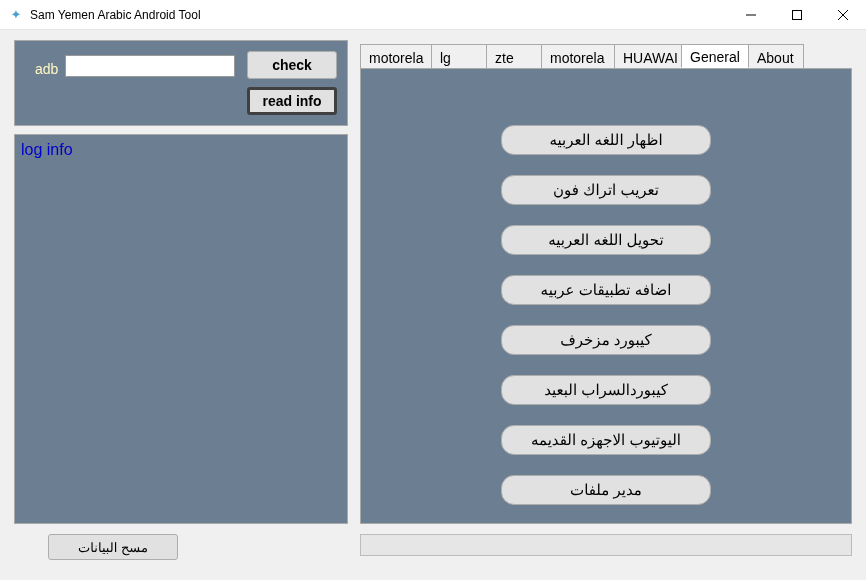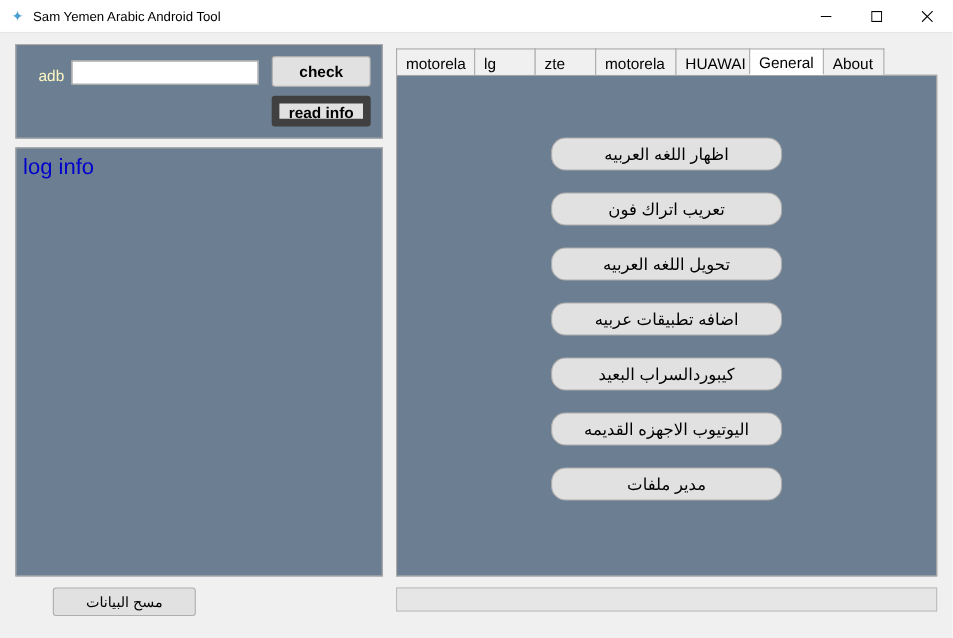--- a/index.html
+++ b/index.html
@@ -108,38 +108,38 @@
       font-weight: bold;
       cursor: pointer;
     }
     .readinfo-btn {
       position: absolute;
       left: 232px;
       top: 46px;
       width: 90px;
       height: 28px;
       background: #e1e1e1;
-      border: 7px solid #404040;
+      border: 3px solid #404040;
       border-radius: 3px;
       font-size: 14px;
       font-weight: bold;
       cursor: pointer;
     }
     .log-panel {
       position: absolute;
       left: 14px;
       top: 104px;
       width: 334px;
       height: 390px;
       background: #6c7e91;
       border: 1px solid #aaa;
     }
     .log-text {
       padding: 6px 6px;
-      font-size: 20px;
+      font-size: 16px;
       color: #0000cc;
     }
     .bottom-panel {
       position: absolute;
       left: 14px;
       top: 502px;
       width: 334px;
       height: 36px;
       background: #f0f0f0;
       border: none;
@@ -273,20 +273,21 @@
         <div class="tab" style="width: 74px;">motorela</div>
         <div class="tab" style="width: 68px;">HUAWAI</div>
         <div class="tab active" style="width: 68px;">General</div>
         <div class="tab" style="width: 56px;">About</div>
       </div>
     <div class="tab-content" id="tab-content">
         <button class="action-btn">اظهار اللغه العربيه</button>
         <button class="action-btn">تعريب اتراك فون</button>
         <button class="action-btn">تحويل اللغه العربيه</button>
         <button class="action-btn">اضافه تطبيقات عربيه</button>
+        <button class="action-btn">كيبورد مزخرف</button>
         <button class="action-btn">كيبوردالسراب البعيد</button>
         <button class="action-btn">اليوتيوب الاجهزه القديمه</button>
         <button class="action-btn">مدير ملفات</button>
       </div>
   </div>
 
   <div class="progress-area"></div>
 
 </div>
 

